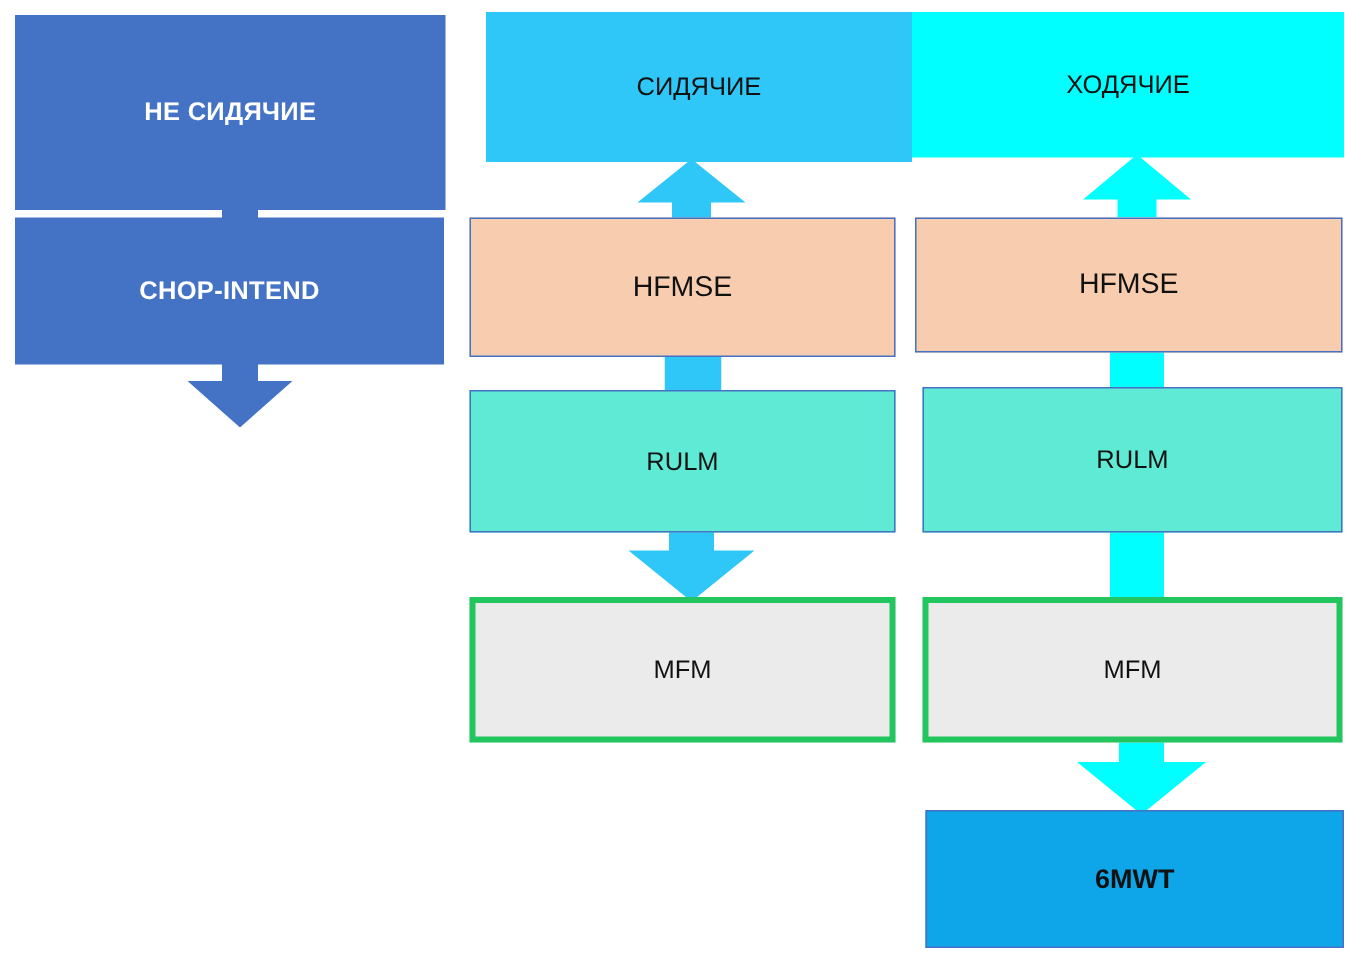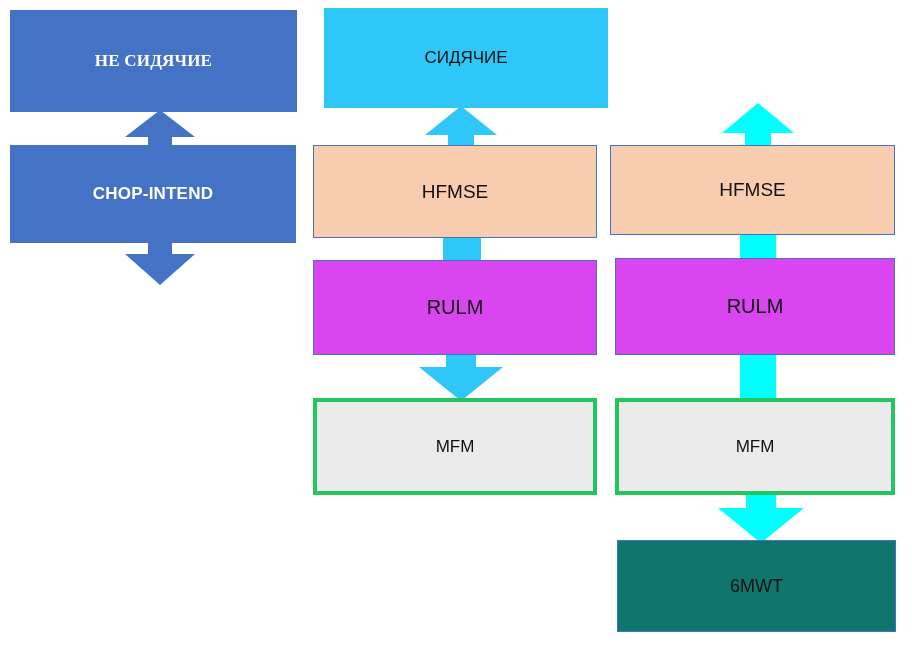--- a/index.html
+++ b/index.html
@@ -51,38 +51,38 @@
     font-size: 17px;
   }
   .style-cyan {
     background: #00FFFF;
     border: none;
     color: #111111;
     font-weight: normal;
     font-size: 17px;
   }
   .style-cyan-bordered {
-    background: #0f766e;
+    background: #0ea5e9;
     border: 1px solid #4472C4;
     color: #111111;
-    font-weight: normal;
+    font-weight: bold;
     font-size: 18px;
     justify-content: flex-end;
   }
   .style-peach {
     background: #F7CCAF;
     border: 1px solid #4472C4;
     color: #111111;
     font-size: 19px;
   }
   .style-cream {
-    background: #d946ef;
+    background: #5eead4;
     border: 1px solid #4472C4;
     color: #111111;
-    font-size: 20px;
+    font-size: 17px;
   }
   .style-gray {
     background: #EBEBEB;
     border: 4px solid #22c55e;
     color: #111111;
     font-size: 17px;
   }
   
   .connector {
     position: absolute;
@@ -101,21 +101,21 @@
     <div class="connector" style="left: 125px; top: 110px; width: 70px; height: 38px;">
       <svg viewBox="0 0 70 38" preserveAspectRatio="none">
         <path d="M 35 0 L 70 27 L 47 27 L 47 38 L 23 38 L 23 27 L 0 27 Z" fill="#4472C4"></path>
       </svg>
     </div>
     <div class="connector" style="left: 125px; top: 240px; width: 70px; height: 45px;">
       <svg viewBox="0 0 70 45" preserveAspectRatio="none">
         <path d="M 35 45 L 0 14 L 23 14 L 23 0 L 47 0 L 47 14 L 70 14 Z" fill="#4472C4"></path>
       </svg>
     </div>
-    <div class="node style-blue" style="left: 10px; top: 10px; width: 287px; height: 102px; font-family: Liberation Serif, serif;">
+    <div class="node style-blue" style="left: 10px; top: 10px; width: 287px; height: 130px;">
       <span class="label">НЕ СИДЯЧИЕ</span>
     </div>
     <div class="node style-blue" style="left: 10px; top: 145px; width: 286px; height: 98px;">
       <span class="label">CHOP-INTEND</span>
     </div>
     <div class="connector" style="left: 425px; top: 106px; width: 72px; height: 40px;">
       <svg viewBox="0 0 72 40" preserveAspectRatio="none">
         <path d="M 36 0 L 72 29 L 49 29 L 49 40 L 23 40 L 23 29 L 0 29 Z" fill="#2FC7F7"></path>
       </svg>
     </div>
@@ -154,20 +154,23 @@
     <div class="connector" style="left: 740px; top: 353px; width: 36px; height: 47px;">
       <svg viewBox="0 0 36 47" preserveAspectRatio="none">
         <path d="M 0 0 L 36 0 L 36 47 L 0 47 Z" fill="#00FFFF"></path>
       </svg>
     </div>
     <div class="connector" style="left: 718px; top: 493px; width: 86px; height: 50px;">
       <svg viewBox="0 0 86 50" preserveAspectRatio="none">
         <path d="M 43 50 L 0 15 L 28 15 L 28 0 L 58 0 L 58 15 L 86 15 Z" fill="#00FFFF"></path>
       </svg>
     </div>
+    <div class="node style-cyan" style="left: 608px; top: 8px; width: 288px; height: 97px;">
+      <span class="label">ХОДЯЧИЕ</span>
+    </div>
     <div class="node style-peach" style="left: 610px; top: 145px; width: 285px; height: 90px;">
       <span class="label">HFMSE</span>
     </div>
     <div class="node style-cream" style="left: 615px; top: 258px; width: 280px; height: 97px;">
       <span class="label">RULM</span>
     </div>
     <div class="node style-gray" style="left: 615px; top: 398px; width: 280px; height: 97px;">
       <span class="label">MFM</span>
     </div>
     <div class="node style-cyan-bordered" style="left: 617px; top: 540px; width: 279px; height: 92px;">

